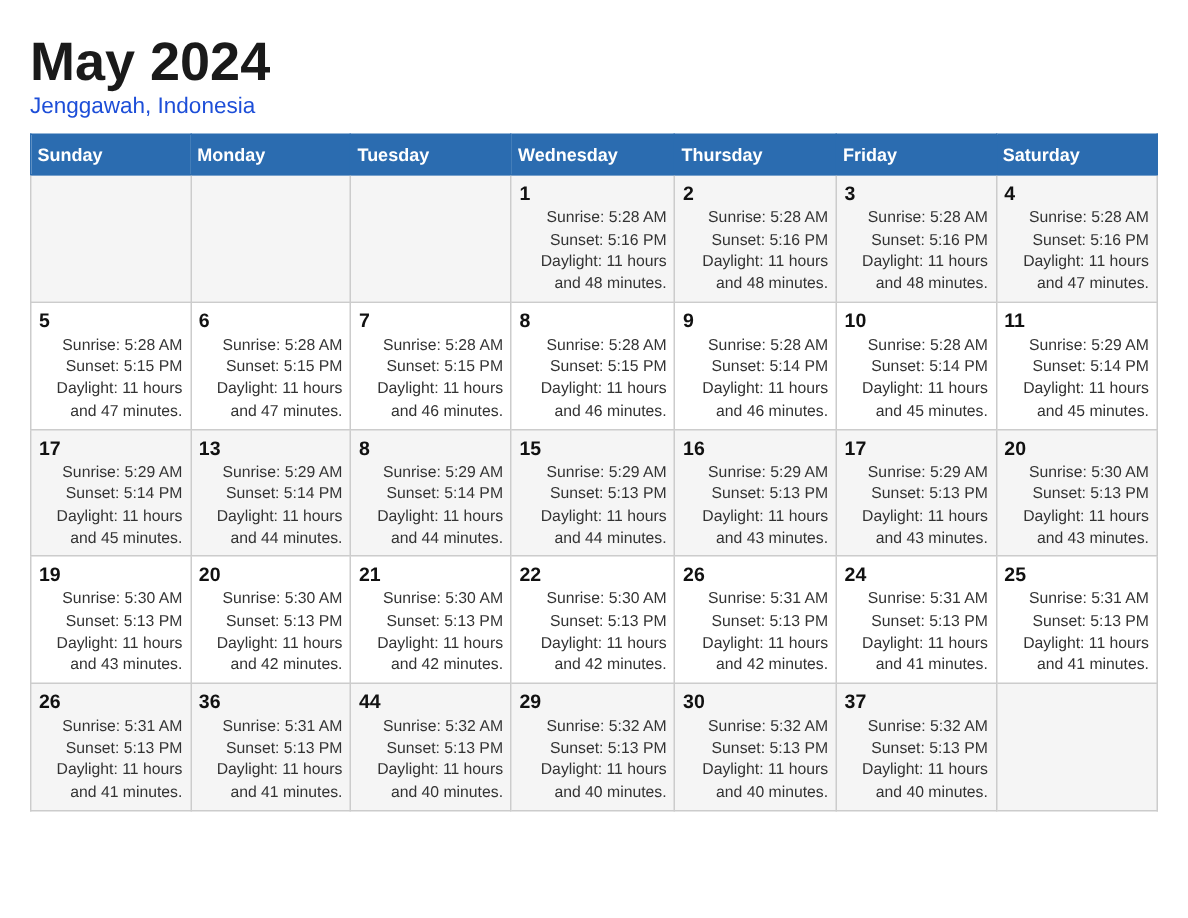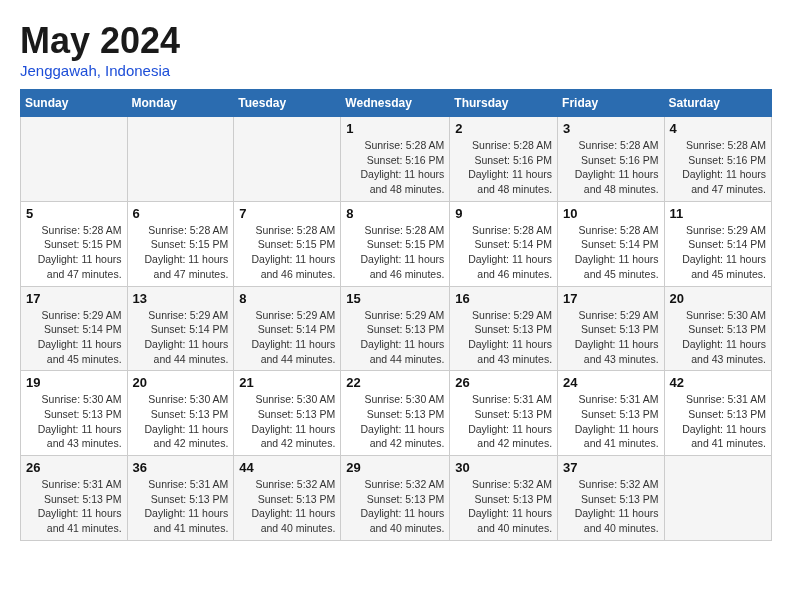--- a/index.html
+++ b/index.html
@@ -286,21 +286,21 @@
 and 42 minutes.</div>
         </td>
         <td>
           <div class="day-number">24</div>
           <div class="day-info" style="white-space: pre-line;">Sunrise: 5:31 AM
 Sunset: 5:13 PM
 Daylight: 11 hours
 and 41 minutes.</div>
         </td>
         <td>
-          <div class="day-number">42</div>
+          <div class="day-number">25</div>
           <div class="day-info" style="white-space: pre-line;">Sunrise: 5:31 AM
 Sunset: 5:13 PM
 Daylight: 11 hours
 and 41 minutes.</div>
         </td>
       </tr>
       <tr>
         <td>
           <div class="day-number">26</div>
           <div class="day-info" style="white-space: pre-line;">Sunrise: 5:31 AM

